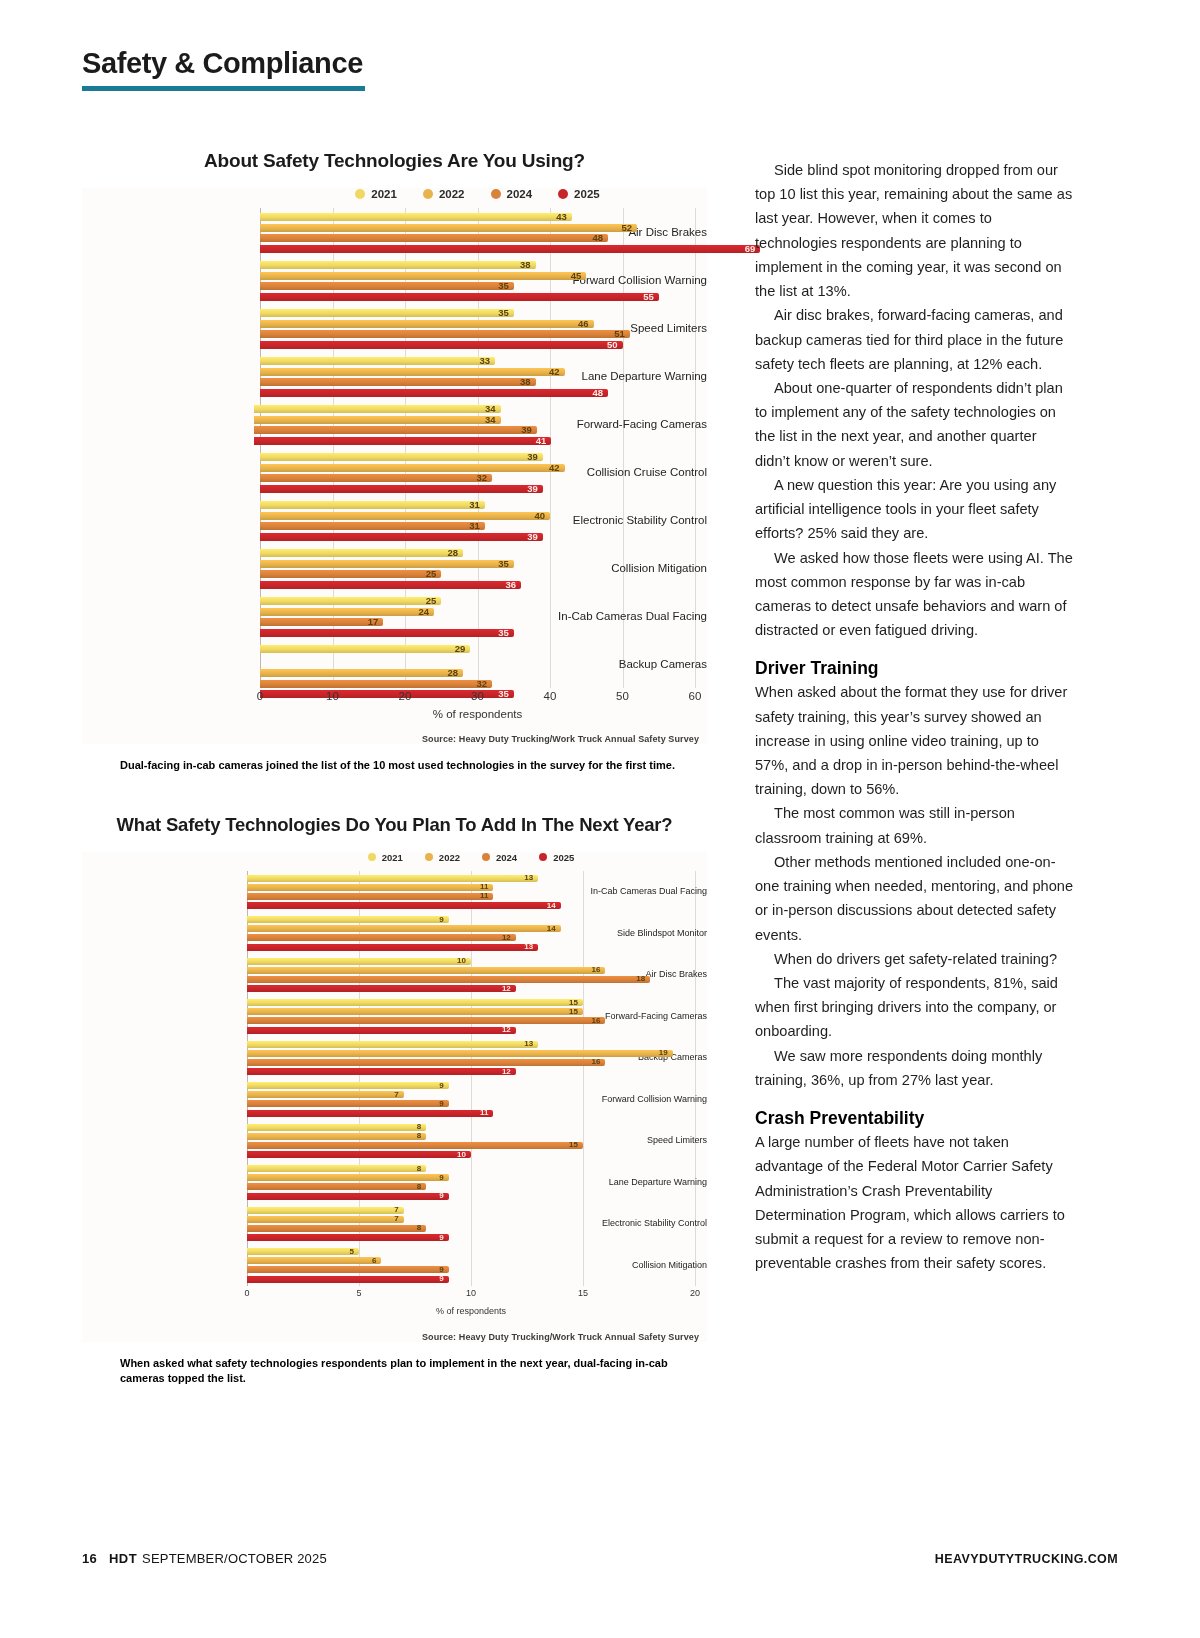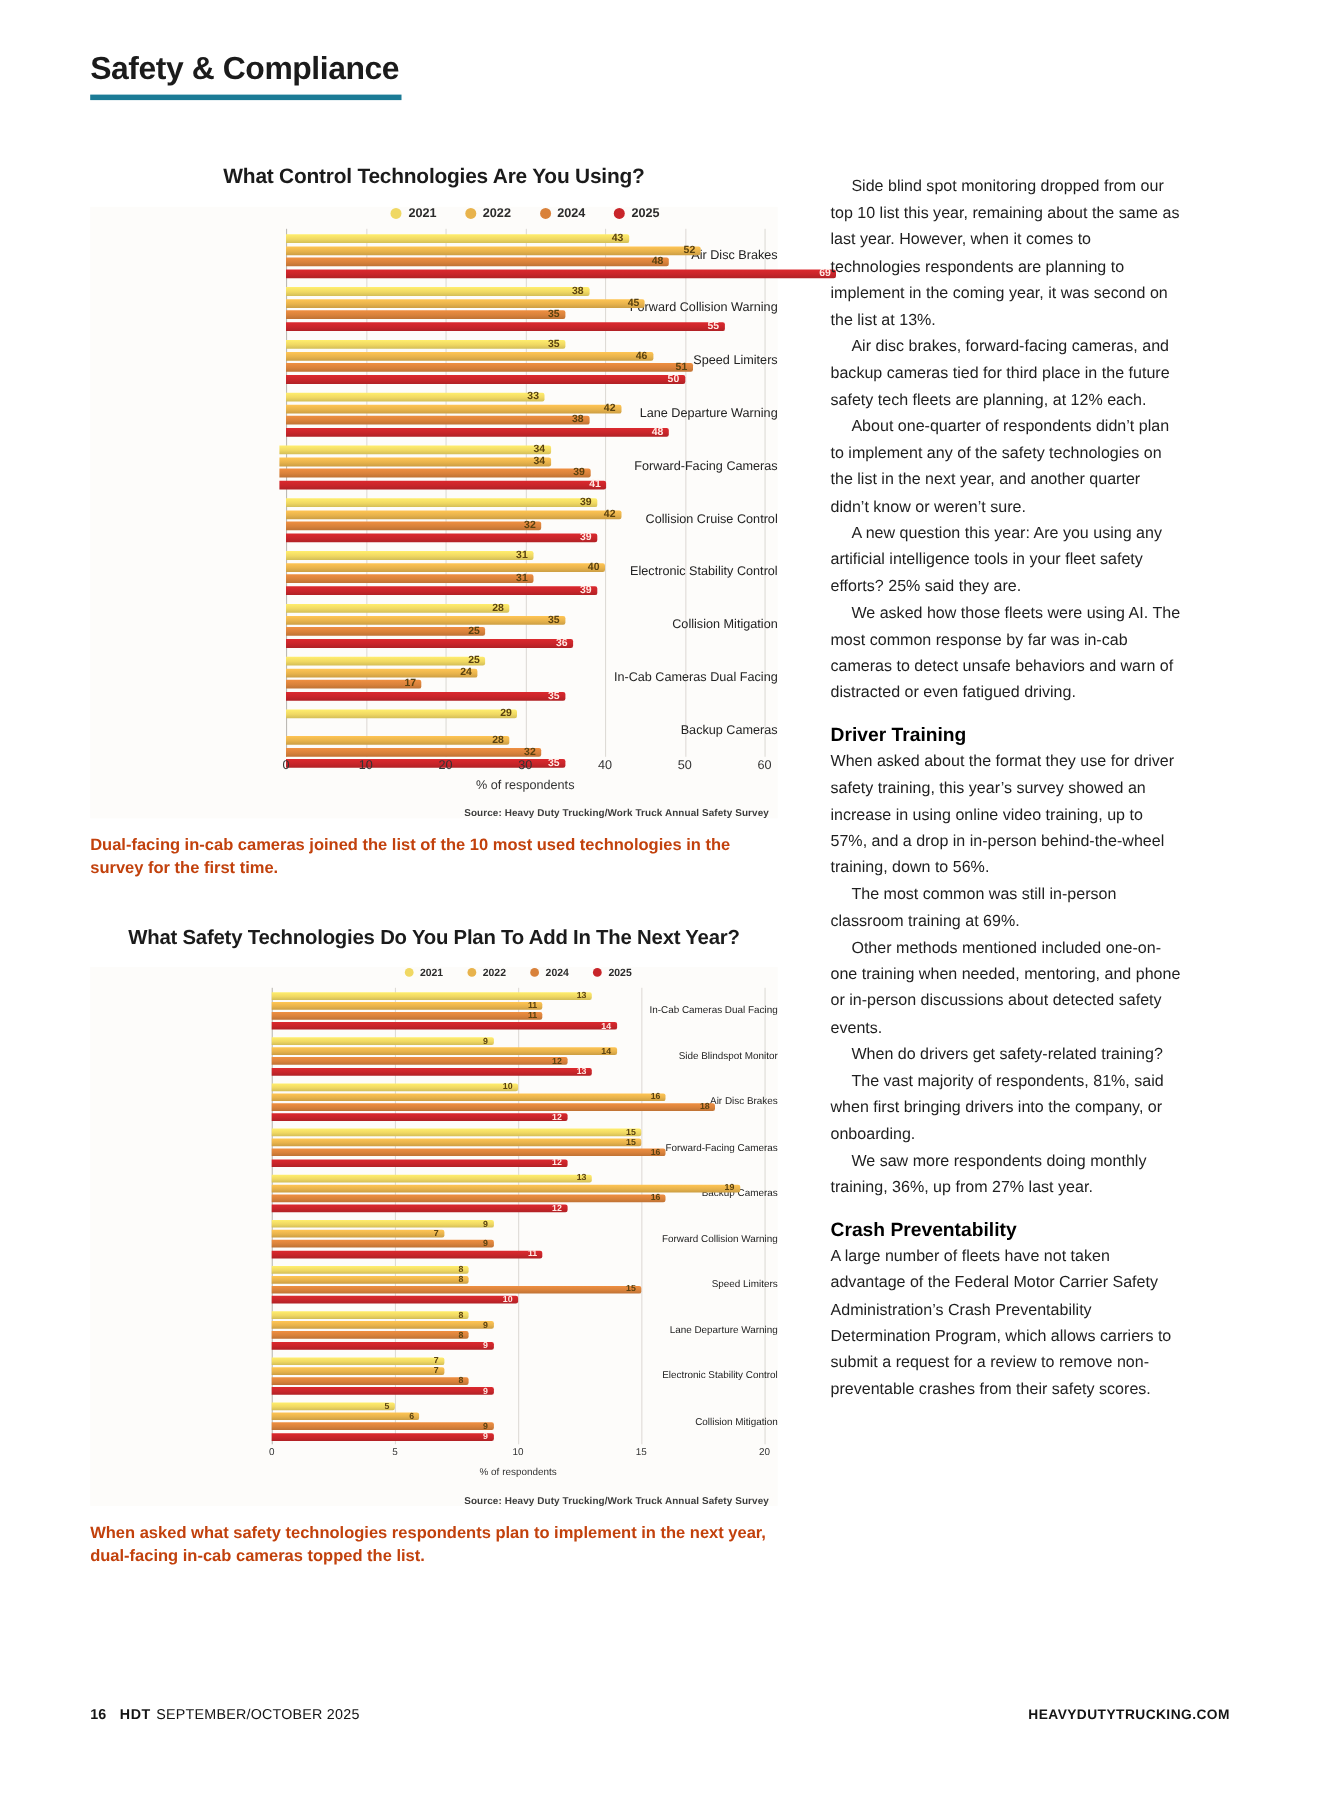--- a/index.html
+++ b/index.html
@@ -59,21 +59,21 @@
   .val.light { color:#ffe9e4; }
 
   .xaxis { position:relative; }
   .xtick { position:absolute; transform:translateX(-50%); font-size:11.5px; color:#333; }
   .xlabel { text-align:center; font-size:11.5px; color:#333; }
   .source {
     text-align:right; font-size:9px; color:#3c3c3c; font-weight:bold;
     letter-spacing:0.1px;
   }
   .caption {
-    font-size:15px; font-weight:bold; color:#c2410c; line-height:1.42;
+    font-size:11px; font-weight:bold; color:#000000; line-height:1.42;margin-left:38px;
   }
 
   
   .body-text {
     font-size:14.6px; line-height:1.66; color:#1f1f1f; text-align:left;
   }
   .body-text p { margin:0; text-indent:19px; }
   .body-text p.noindent { text-indent:0; }
   .subhead {
     font-size:17.5px; font-weight:bold; color:#000000; margin:16px 0 1px 0;
@@ -94,21 +94,21 @@
 <body>
 
 <div class="page-header">
   <div class="title">Safety &amp; Compliance</div>
   <div class="rule"></div>
 </div>
 
 <div class="left-col">
 
   <div>
-    <div class="chart-title">What Control Technologies Are You Using?</div>
+    <div class="chart-title">About Safety Technologies Are You Using?</div>
     <div class="chart-box" id="chart1">
         <div class="legend" style="margin-left: 178px; width: 435px; margin-bottom: 8px; gap: 26px;">
           <div class="legend-item">
             <span class="legend-dot" style="background: rgb(240, 216, 99); width: 10px; height: 10px;"></span>
             <span class="legend-label" style="font-size: 11.5px;">2021</span>
           </div>
           <div class="legend-item">
             <span class="legend-dot" style="background: rgb(232, 179, 76); width: 10px; height: 10px;"></span>
             <span class="legend-label" style="font-size: 11.5px;">2022</span>
           </div>

